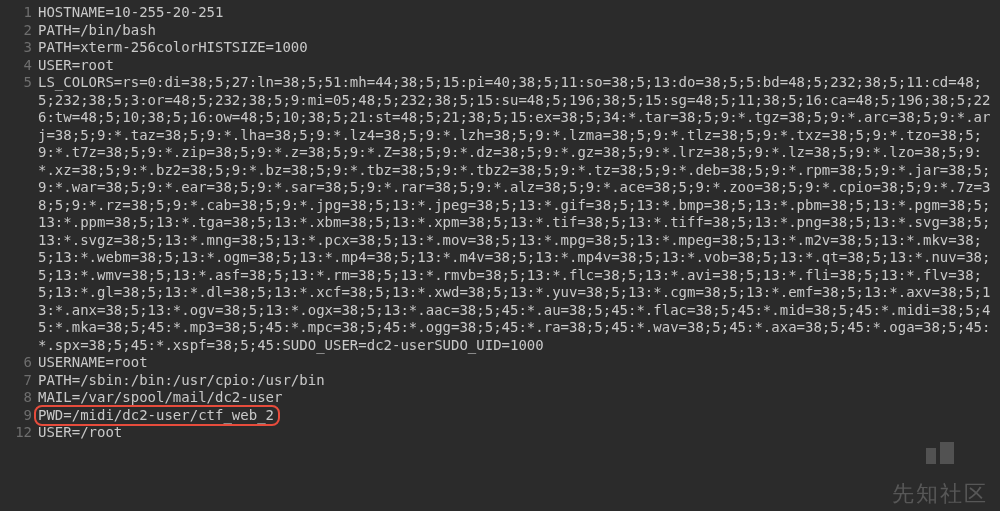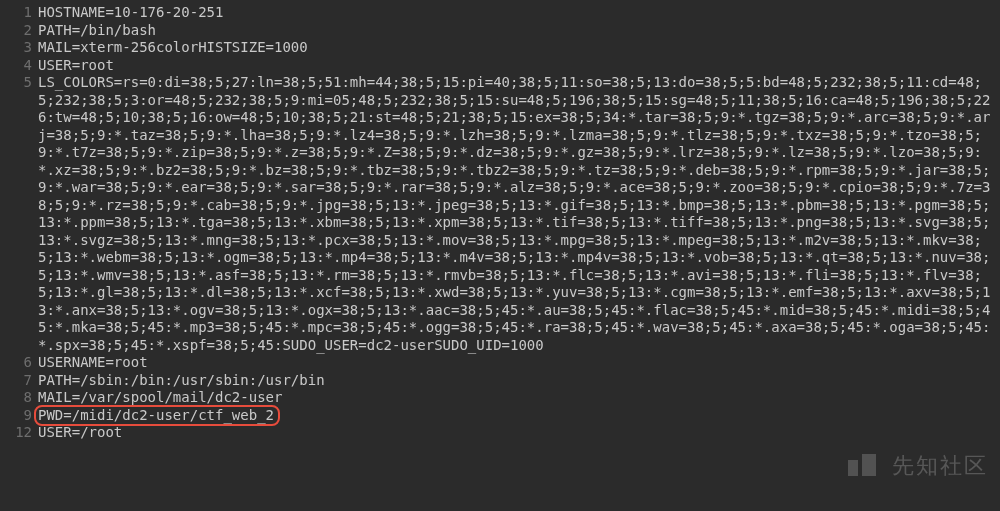--- a/index.html
+++ b/index.html
@@ -9,36 +9,36 @@
   .row{display:flex;align-items:flex-start;white-space:pre;}
   .gutter{width:32px;flex:0 0 32px;text-align:right;color:#6e6e6e;
     padding-right:6px;user-select:none;}
   .code{flex:1;overflow-wrap:break-word;white-space:pre-wrap;
     word-break:break-all;padding-right:4px;}
   .hl{position:relative;display:inline-block;}
   .hl::after{
     content:"";position:absolute;left:-4px;right:-6px;top:-2px;bottom:-2px;
     border:2px solid #e74c3c;border-radius:8px;pointer-events:none;
   }
-  .watermark{position:absolute;right:12px;bottom:32px;font-family:sans-serif;
+  .watermark{position:absolute;right:12px;bottom:4px;font-family:sans-serif;
     font-size:22px;color:rgba(170,170,170,0.35);letter-spacing:2px;
-    display:flex;align-items:center;gap:16px;}
+    display:flex;align-items:center;gap:16px;flex-direction:column;}
   .watermark svg{opacity:.35;}
 </style>
 </head>
 <body>
 
 <div class="editor">
-    <div class="row"><div class="gutter">1</div><div class="code">HOSTNAME=10-176-20-251</div></div>
+    <div class="row"><div class="gutter">1</div><div class="code">HOSTNAME=10-255-20-251</div></div>
     <div class="row"><div class="gutter">2</div><div class="code">PATH=/bin/bash</div></div>
-    <div class="row"><div class="gutter">3</div><div class="code">MAIL=xterm-256colorHISTSIZE=1000</div></div>
+    <div class="row"><div class="gutter">3</div><div class="code">PATH=xterm-256colorHISTSIZE=1000</div></div>
     <div class="row"><div class="gutter">4</div><div class="code">USER=root</div></div>
     <div class="row"><div class="gutter">5</div><div class="code">LS_COLORS=rs=0:di=38;5;27:ln=38;5;51:mh=44;38;5;15:pi=40;38;5;11:so=38;5;13:do=38;5;5:bd=48;5;232;38;5;11:cd=48;5;232;38;5;3:or=48;5;232;38;5;9:mi=05;48;5;232;38;5;15:su=48;5;196;38;5;15:sg=48;5;11;38;5;16:ca=48;5;196;38;5;226:tw=48;5;10;38;5;16:ow=48;5;10;38;5;21:st=48;5;21;38;5;15:ex=38;5;34:*.tar=38;5;9:*.tgz=38;5;9:*.arc=38;5;9:*.arj=38;5;9:*.taz=38;5;9:*.lha=38;5;9:*.lz4=38;5;9:*.lzh=38;5;9:*.lzma=38;5;9:*.tlz=38;5;9:*.txz=38;5;9:*.tzo=38;5;9:*.t7z=38;5;9:*.zip=38;5;9:*.z=38;5;9:*.Z=38;5;9:*.dz=38;5;9:*.gz=38;5;9:*.lrz=38;5;9:*.lz=38;5;9:*.lzo=38;5;9:*.xz=38;5;9:*.bz2=38;5;9:*.bz=38;5;9:*.tbz=38;5;9:*.tbz2=38;5;9:*.tz=38;5;9:*.deb=38;5;9:*.rpm=38;5;9:*.jar=38;5;9:*.war=38;5;9:*.ear=38;5;9:*.sar=38;5;9:*.rar=38;5;9:*.alz=38;5;9:*.ace=38;5;9:*.zoo=38;5;9:*.cpio=38;5;9:*.7z=38;5;9:*.rz=38;5;9:*.cab=38;5;9:*.jpg=38;5;13:*.jpeg=38;5;13:*.gif=38;5;13:*.bmp=38;5;13:*.pbm=38;5;13:*.pgm=38;5;13:*.ppm=38;5;13:*.tga=38;5;13:*.xbm=38;5;13:*.xpm=38;5;13:*.tif=38;5;13:*.tiff=38;5;13:*.png=38;5;13:*.svg=38;5;13:*.svgz=38;5;13:*.mng=38;5;13:*.pcx=38;5;13:*.mov=38;5;13:*.mpg=38;5;13:*.mpeg=38;5;13:*.m2v=38;5;13:*.mkv=38;5;13:*.webm=38;5;13:*.ogm=38;5;13:*.mp4=38;5;13:*.m4v=38;5;13:*.mp4v=38;5;13:*.vob=38;5;13:*.qt=38;5;13:*.nuv=38;5;13:*.wmv=38;5;13:*.asf=38;5;13:*.rm=38;5;13:*.rmvb=38;5;13:*.flc=38;5;13:*.avi=38;5;13:*.fli=38;5;13:*.flv=38;5;13:*.gl=38;5;13:*.dl=38;5;13:*.xcf=38;5;13:*.xwd=38;5;13:*.yuv=38;5;13:*.cgm=38;5;13:*.emf=38;5;13:*.axv=38;5;13:*.anx=38;5;13:*.ogv=38;5;13:*.ogx=38;5;13:*.aac=38;5;45:*.au=38;5;45:*.flac=38;5;45:*.mid=38;5;45:*.midi=38;5;45:*.mka=38;5;45:*.mp3=38;5;45:*.mpc=38;5;45:*.ogg=38;5;45:*.ra=38;5;45:*.wav=38;5;45:*.axa=38;5;45:*.oga=38;5;45:*.spx=38;5;45:*.xspf=38;5;45:SUDO_USER=dc2-userSUDO_UID=1000</div></div>
     <div class="row"><div class="gutter">6</div><div class="code">USERNAME=root</div></div>
-    <div class="row"><div class="gutter">7</div><div class="code">PATH=/sbin:/bin:/usr/sbin:/usr/bin</div></div>
+    <div class="row"><div class="gutter">7</div><div class="code">PATH=/sbin:/bin:/usr/cpio:/usr/bin</div></div>
     <div class="row"><div class="gutter">8</div><div class="code">MAIL=/var/spool/mail/dc2-user</div></div>
     <div class="row"><div class="gutter">9</div><div class="code"><span class="hl">PWD=/midi/dc2-user/ctf_web_2</span></div></div>
     <div class="row"><div class="gutter">12</div><div class="code">USER=/root</div></div>
   </div>
 
 <div class="watermark">
   <svg width="28" height="22" viewBox="0 0 28 22">
     <rect x="0" y="6" width="10" height="16" fill="#9a9a9a"></rect>
     <rect x="14" y="0" width="14" height="22" fill="#9a9a9a"></rect>
   </svg>

